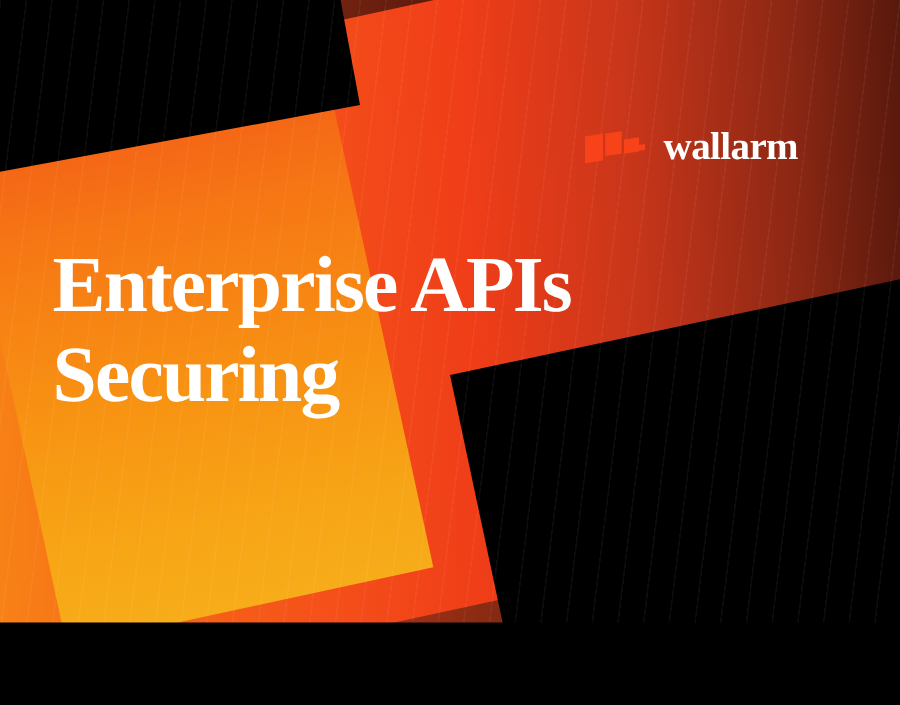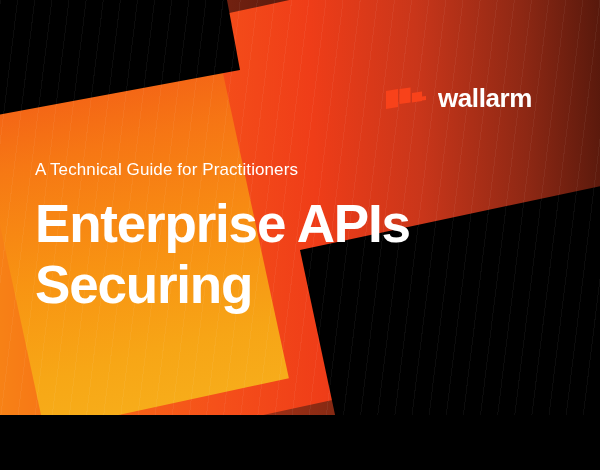--- a/index.html
+++ b/index.html
@@ -7,21 +7,21 @@
     margin: 0;
     padding: 0;
     background: #000;
   }
   #cover {
     position: relative;
     width: 600px;
     height: 470px;
     overflow: hidden;
     background: #000000;
-    font-family: Liberation Sans, sans-serif;
+    font-family: Liberation Serif, serif;
     -webkit-font-smoothing: antialiased;
   }
 
   
   .bg-layer {
     position: absolute;
     pointer-events: none;
   }
 
   
@@ -210,20 +210,19 @@
     <svg class="logo-mark" viewBox="0 0 40 22" aria-hidden="true">
       <polygon points="0,4 12,2 12,20 0,22" fill="#F8421A"></polygon>
       <polygon points="13.5,2 24.5,0.5 24.5,15.5 13.5,17" fill="#F8421A"></polygon>
       <polygon points="26,6 36,4.5 36,14 26,15.5" fill="#F8421A"></polygon>
       <polygon points="36,9.5 40,9 40,13 36,13.5" fill="#F8421A"></polygon>
     </svg>
     <span class="logo-word">wallarm</span>
   </div>
 
   <div class="copy">
-    <p class="eyebrow">A Technical Guide for Practitioners</p>
     <h1 class="headline">
       <span class="line">Enterprise APIs</span>
       <span class="line">Securing</span>
     </h1>
   </div>
 
 </div>
 
 </body></html>

